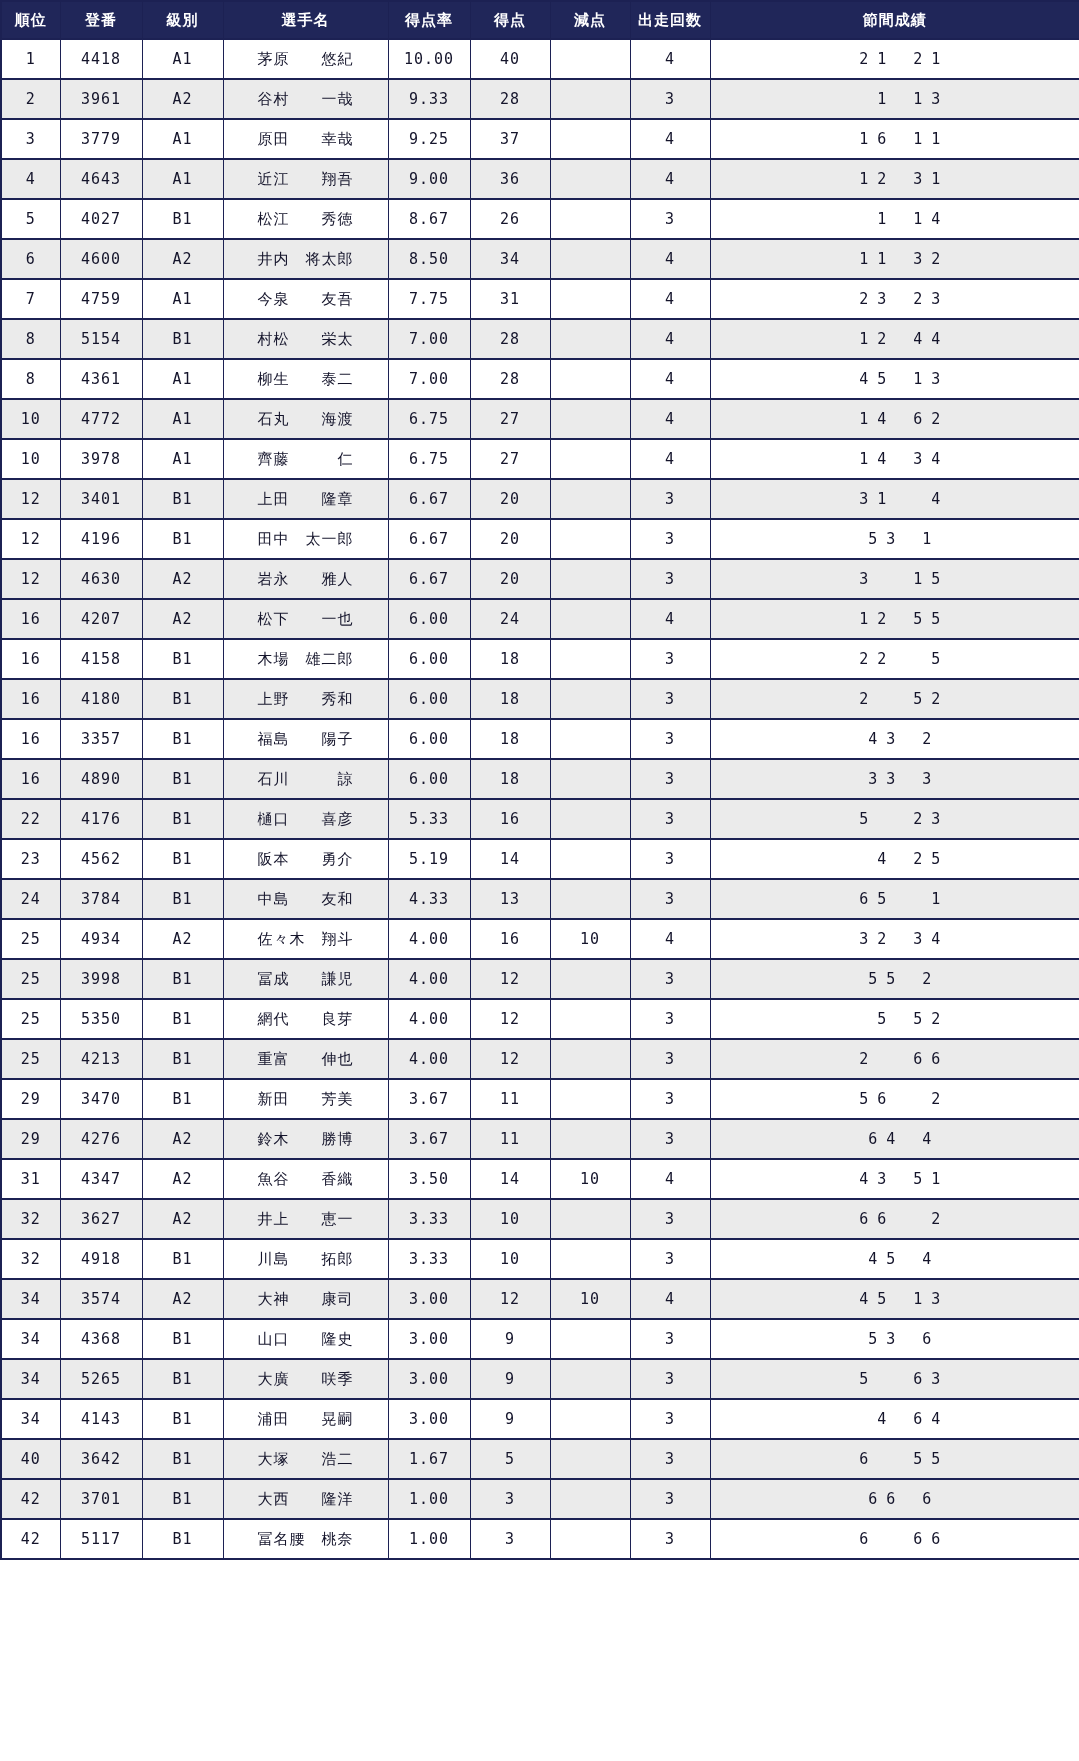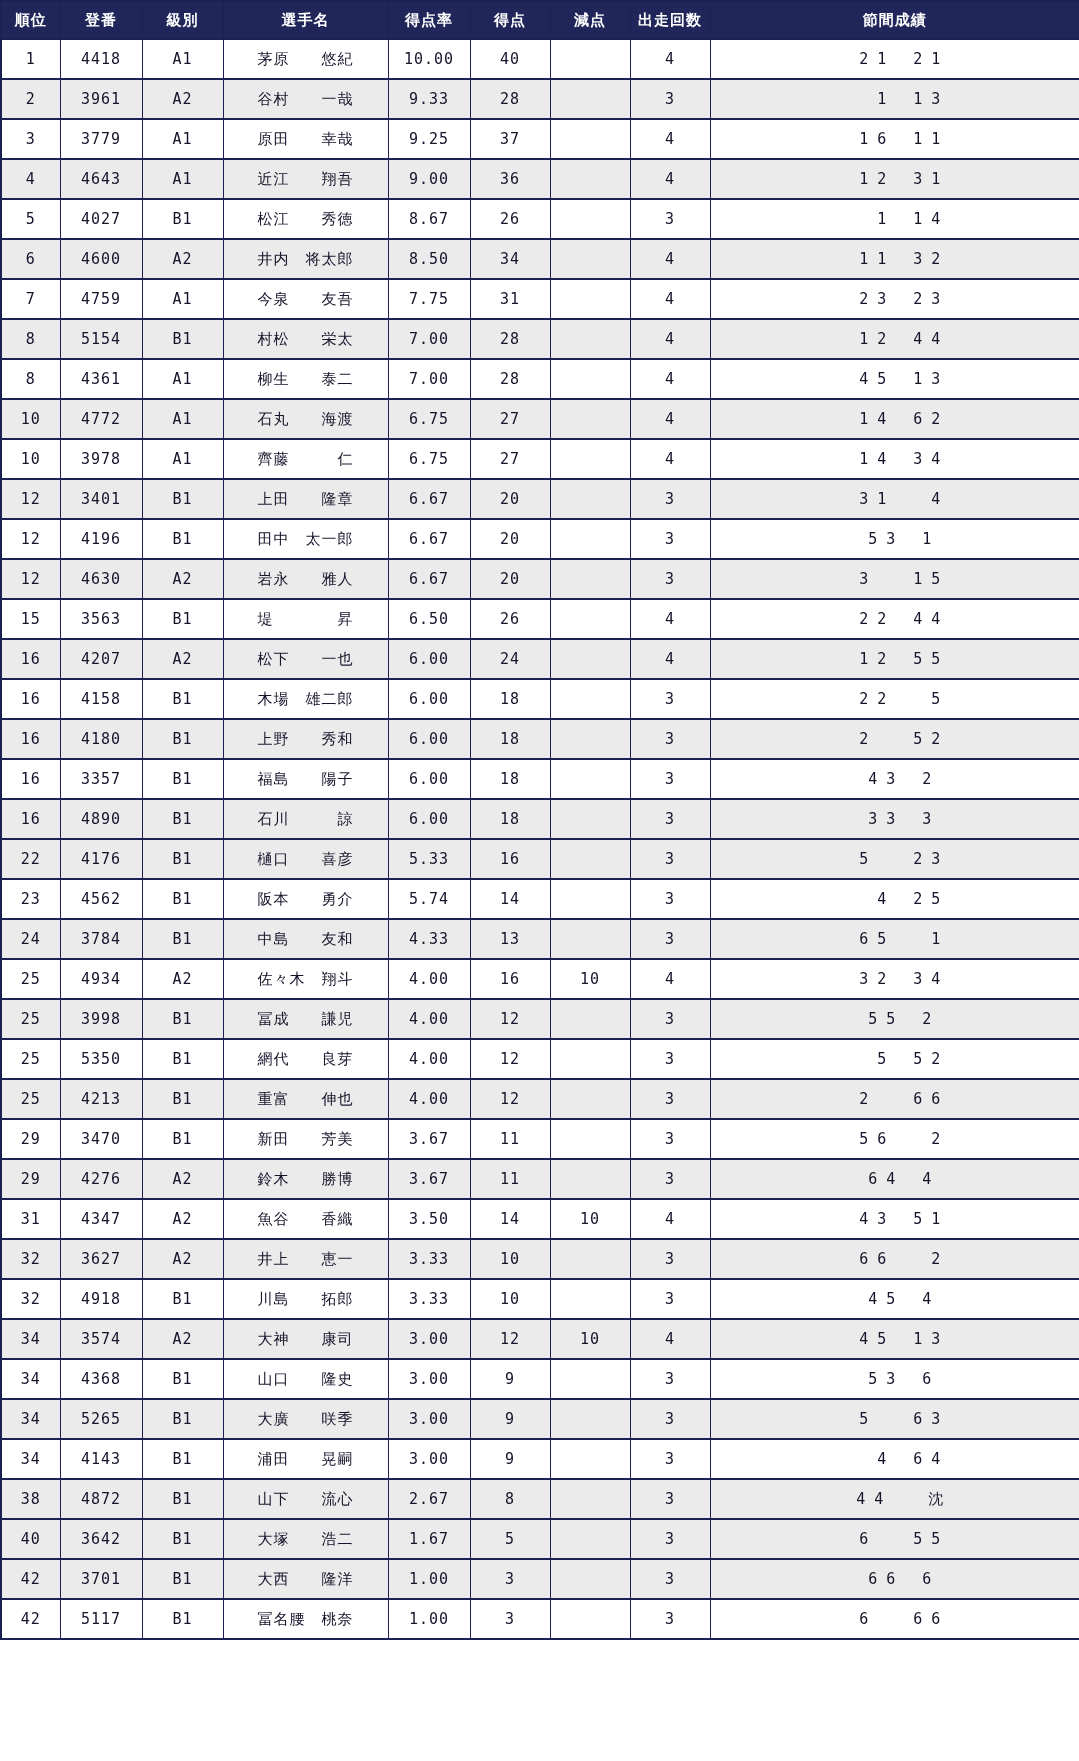--- a/index.html
+++ b/index.html
@@ -246,31 +246,20 @@
     <td class="num">12</td>
     <td class="num">4630</td>
     <td class="num">A2</td>
     <td class="name-cell">岩永　　雅人</td>
     <td class="num">6.67</td>
     <td class="num">20</td>
     <td class="num"></td>
     <td class="num">3</td>
     <td class="results-cell">3  15</td>
   </tr>
-        <tr>
-    <td class="num">15</td>
-    <td class="num">3563</td>
-    <td class="num">B1</td>
-    <td class="name-cell">堤　　　　昇</td>
-    <td class="num">6.50</td>
-    <td class="num">26</td>
-    <td class="num"></td>
-    <td class="num">4</td>
-    <td class="results-cell">22 44</td>
-  </tr>
         <tr class="alt">
     <td class="num">16</td>
     <td class="num">4207</td>
     <td class="num">A2</td>
     <td class="name-cell">松下　　一也</td>
     <td class="num">6.00</td>
     <td class="num">24</td>
     <td class="num"></td>
     <td class="num">4</td>
     <td class="results-cell">12 55</td>
@@ -328,21 +317,21 @@
     <td class="num">16</td>
     <td class="num"></td>
     <td class="num">3</td>
     <td class="results-cell">5  23</td>
   </tr>
         <tr>
     <td class="num">23</td>
     <td class="num">4562</td>
     <td class="num">B1</td>
     <td class="name-cell">阪本　　勇介</td>
-    <td class="num">5.74</td>
+    <td class="num">5.19</td>
     <td class="num">14</td>
     <td class="num"></td>
     <td class="num">3</td>
     <td class="results-cell"> 4 25</td>
   </tr>
         <tr class="alt">
     <td class="num">24</td>
     <td class="num">3784</td>
     <td class="num">B1</td>
     <td class="name-cell">中島　　友和</td>
@@ -487,31 +476,20 @@
         <tr>
     <td class="num">34</td>
     <td class="num">4143</td>
     <td class="num">B1</td>
     <td class="name-cell">浦田　　晃嗣</td>
     <td class="num">3.00</td>
     <td class="num">9</td>
     <td class="num"></td>
     <td class="num">3</td>
     <td class="results-cell"> 4 64</td>
-  </tr>
-        <tr class="alt">
-    <td class="num">38</td>
-    <td class="num">4872</td>
-    <td class="num">B1</td>
-    <td class="name-cell">山下　　流心</td>
-    <td class="num">2.67</td>
-    <td class="num">8</td>
-    <td class="num"></td>
-    <td class="num">3</td>
-    <td class="results-cell">44  沈</td>
   </tr>
         <tr class="alt">
     <td class="num">40</td>
     <td class="num">3642</td>
     <td class="num">B1</td>
     <td class="name-cell">大塚　　浩二</td>
     <td class="num">1.67</td>
     <td class="num">5</td>
     <td class="num"></td>
     <td class="num">3</td>

